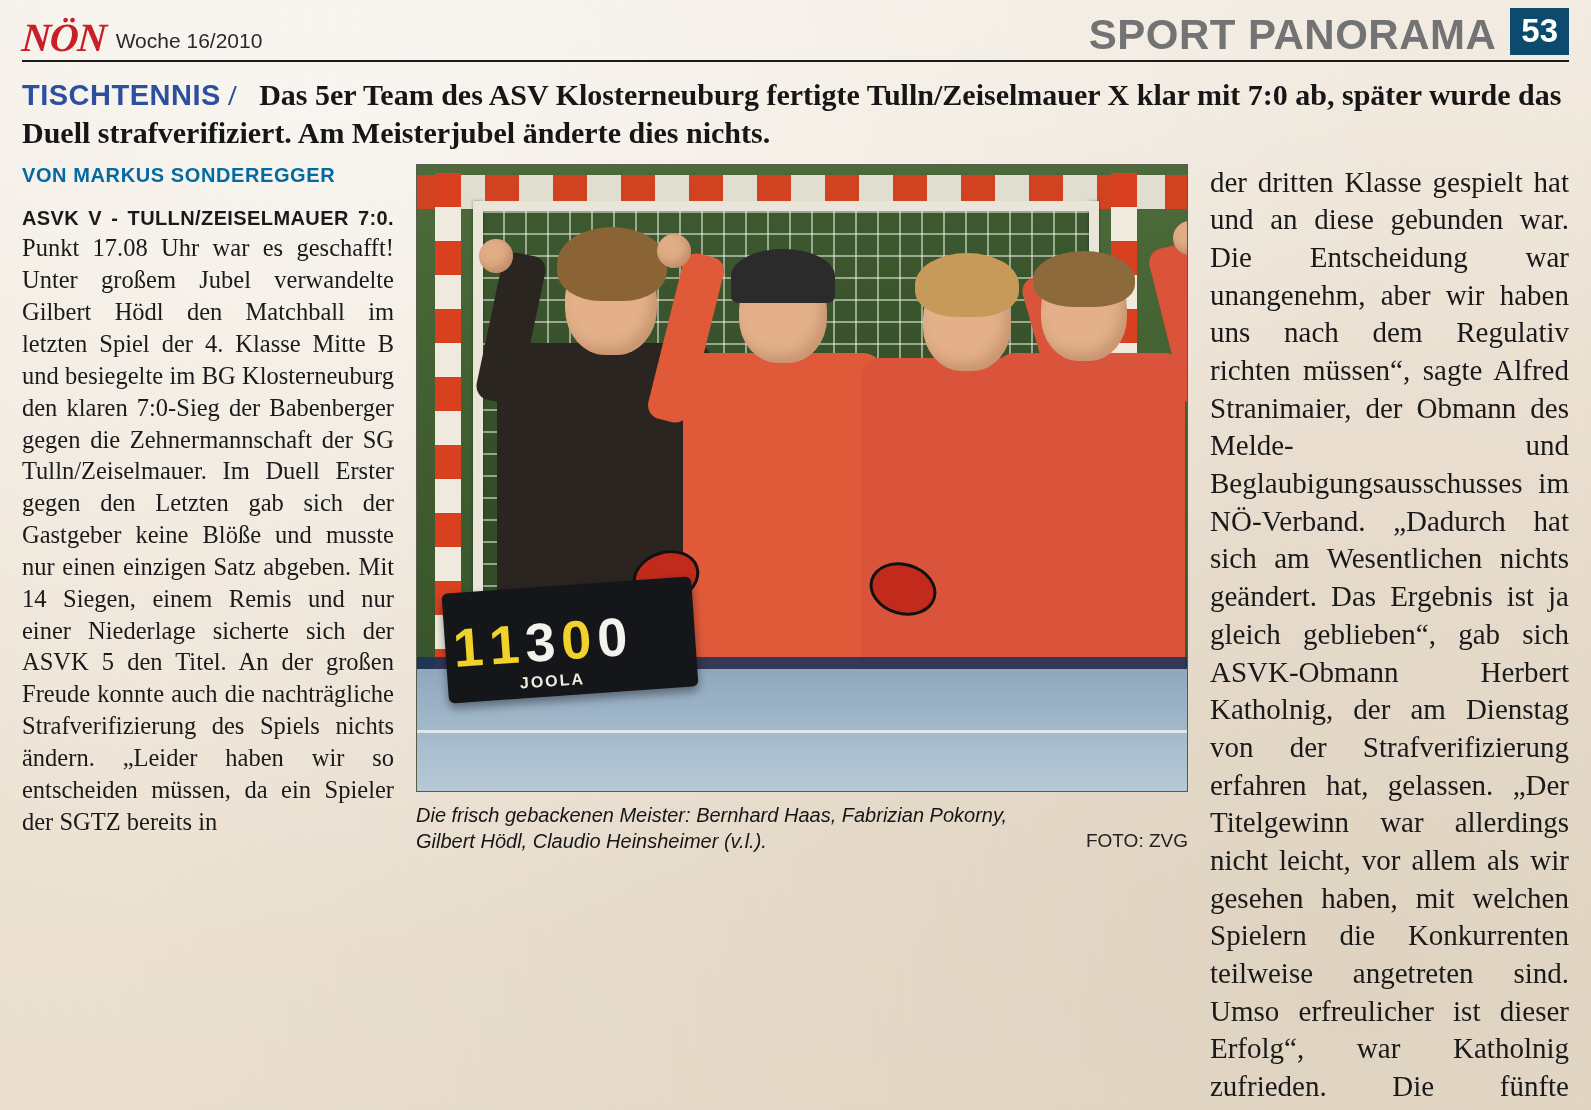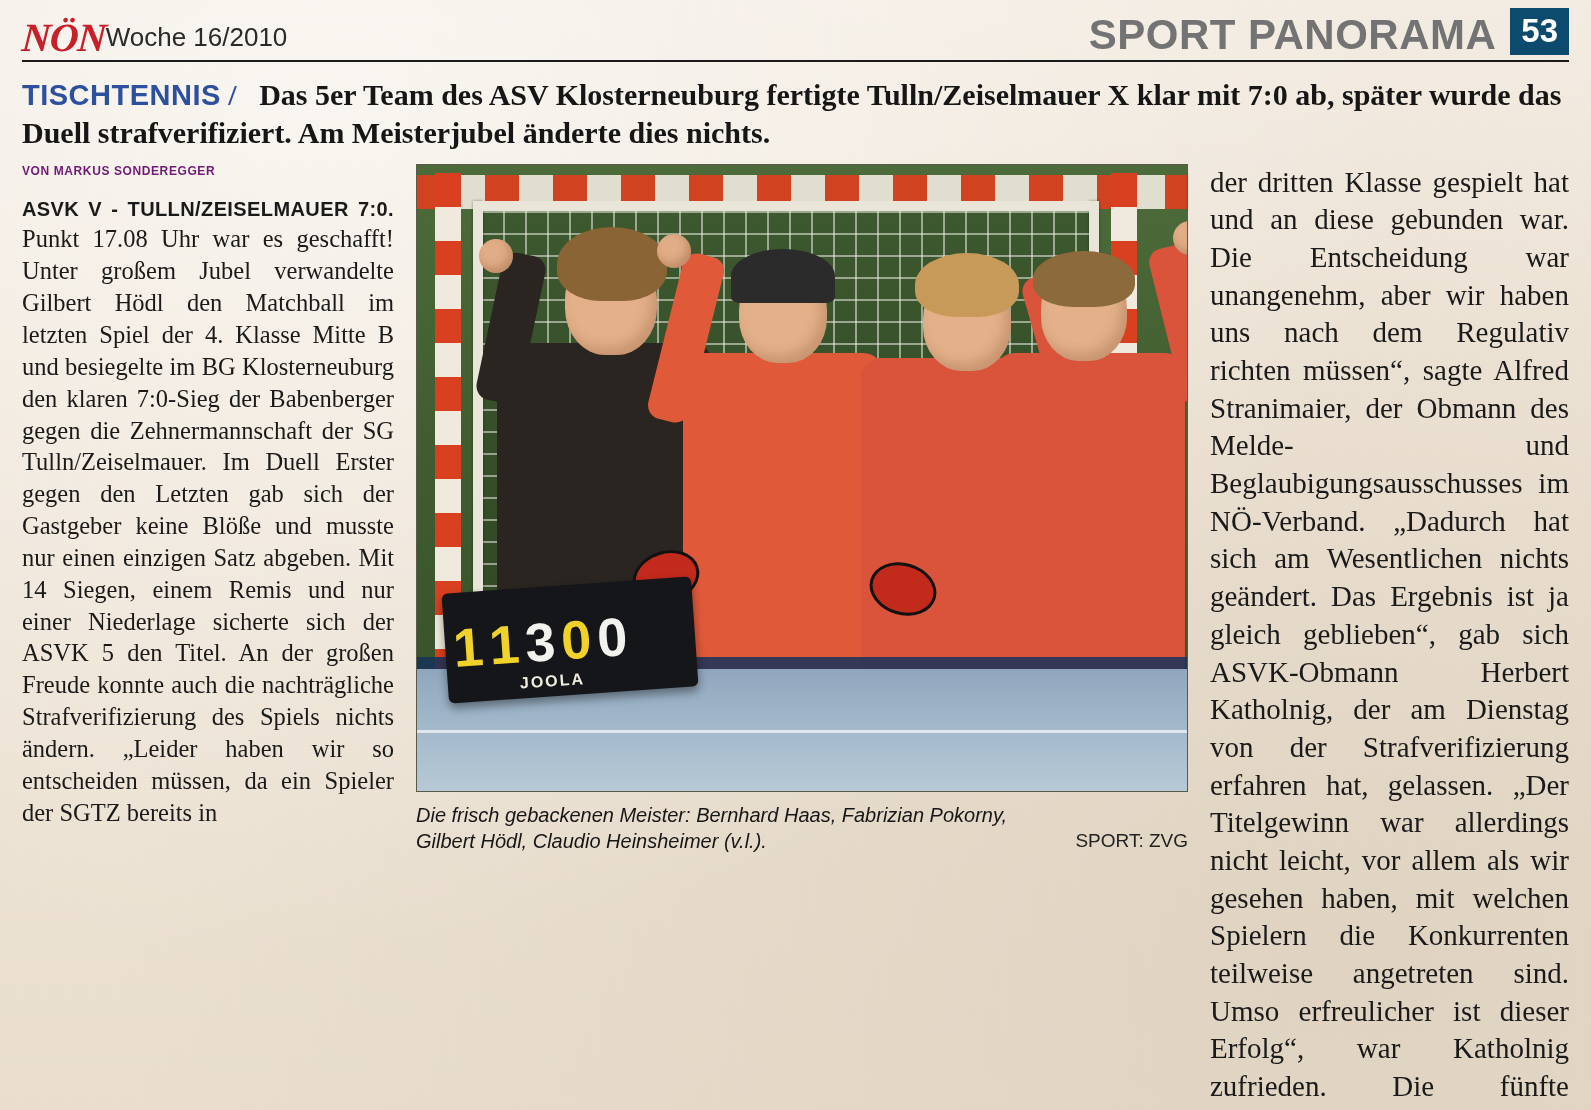--- a/index.html
+++ b/index.html
@@ -53,23 +53,23 @@
     font-weight: bold;
     font-style: italic;
     font-size: 40px;
     color: #c8202a;
     letter-spacing: -1px;
     line-height: 0.9;
     transform: skewX(-4deg);
   }
   .week {
     font-family: "Liberation Sans", sans-serif;
-    font-size: 26px;
+    font-size: 21px;
     color: #2a2a2a;
-    margin-left: 0;
+    margin-left: 10px;
     margin-bottom: 3px;
   }
   .masthead-right {
     margin-left: auto;
     display: flex;
     align-items: flex-end;
     gap: 14px;
   }
   .panorama {
     font-family: "Liberation Sans", sans-serif;
@@ -134,24 +134,24 @@
   
   .body-grid {
     display: grid;
     grid-template-columns: 372px 772px auto;
     gap: 0 22px;
     margin-top: 12px;
   }
   .byline {
     font-family: "Liberation Sans", sans-serif;
     font-weight: bold;
-    font-size: 12px;
+    font-size: 20px;
     letter-spacing: 0.6px;
     margin-bottom: 14px;
-    color: #701a75;
+    color: #0369a1;
   }
   .col-text {
     font-size: 24.5px;
     line-height: 1.30;
     text-align: justify;
     color: #1a1a1a;
     hyphens: auto;
   }
   .col-text .run-in {
     font-family: "Liberation Sans", sans-serif;
@@ -449,21 +449,21 @@
           <span class="sb-digit y">1</span>
           <span class="sb-digit y">1</span>
           <span class="sb-digit w">3</span>
           <span class="sb-digit y">0</span>
           <span class="sb-digit w">0</span>
           <span class="sb-brand">JOOLA</span>
         </div>
       </div>
       <div class="caption">
         <span>Die frisch gebackenen Meister: Bernhard Haas, Fabrizian Pokorny, Gilbert Hödl, Claudio Heinsheimer (v.l.).</span>
-        <span class="photo-credit">SPORT: ZVG</span>
+        <span class="photo-credit">FOTO: ZVG</span>
       </div>
     </div>
 
     <div class="col-right">
       <span>der dritten Klasse gespielt hat und an diese gebunden war. Die Entscheidung war unangenehm, aber wir haben uns nach dem Regulativ richten müssen“, sagte Alfred Stranimaier, der Obmann des Melde- und Beglaubigungsausschusses im NÖ-Verband. „Dadurch hat sich am Wesentlichen nichts geändert. Das Ergebnis ist ja gleich geblieben“, gab sich ASVK-Obmann Herbert Katholnig, der am Dienstag von der Strafverifizierung erfahren hat, gelassen. „Der Titelgewinn war allerdings nicht leicht, vor allem als wir gesehen haben, mit welchen Spielern die Konkurrenten teilweise angetreten sind. Umso erfreulicher ist dieser Erfolg“, war Katholnig zufrieden. Die fünfte Mannschaft des ASVK kann nun für die 3. Klasse planen.</span>
     </div>
 
   </div>
 </div>
 

